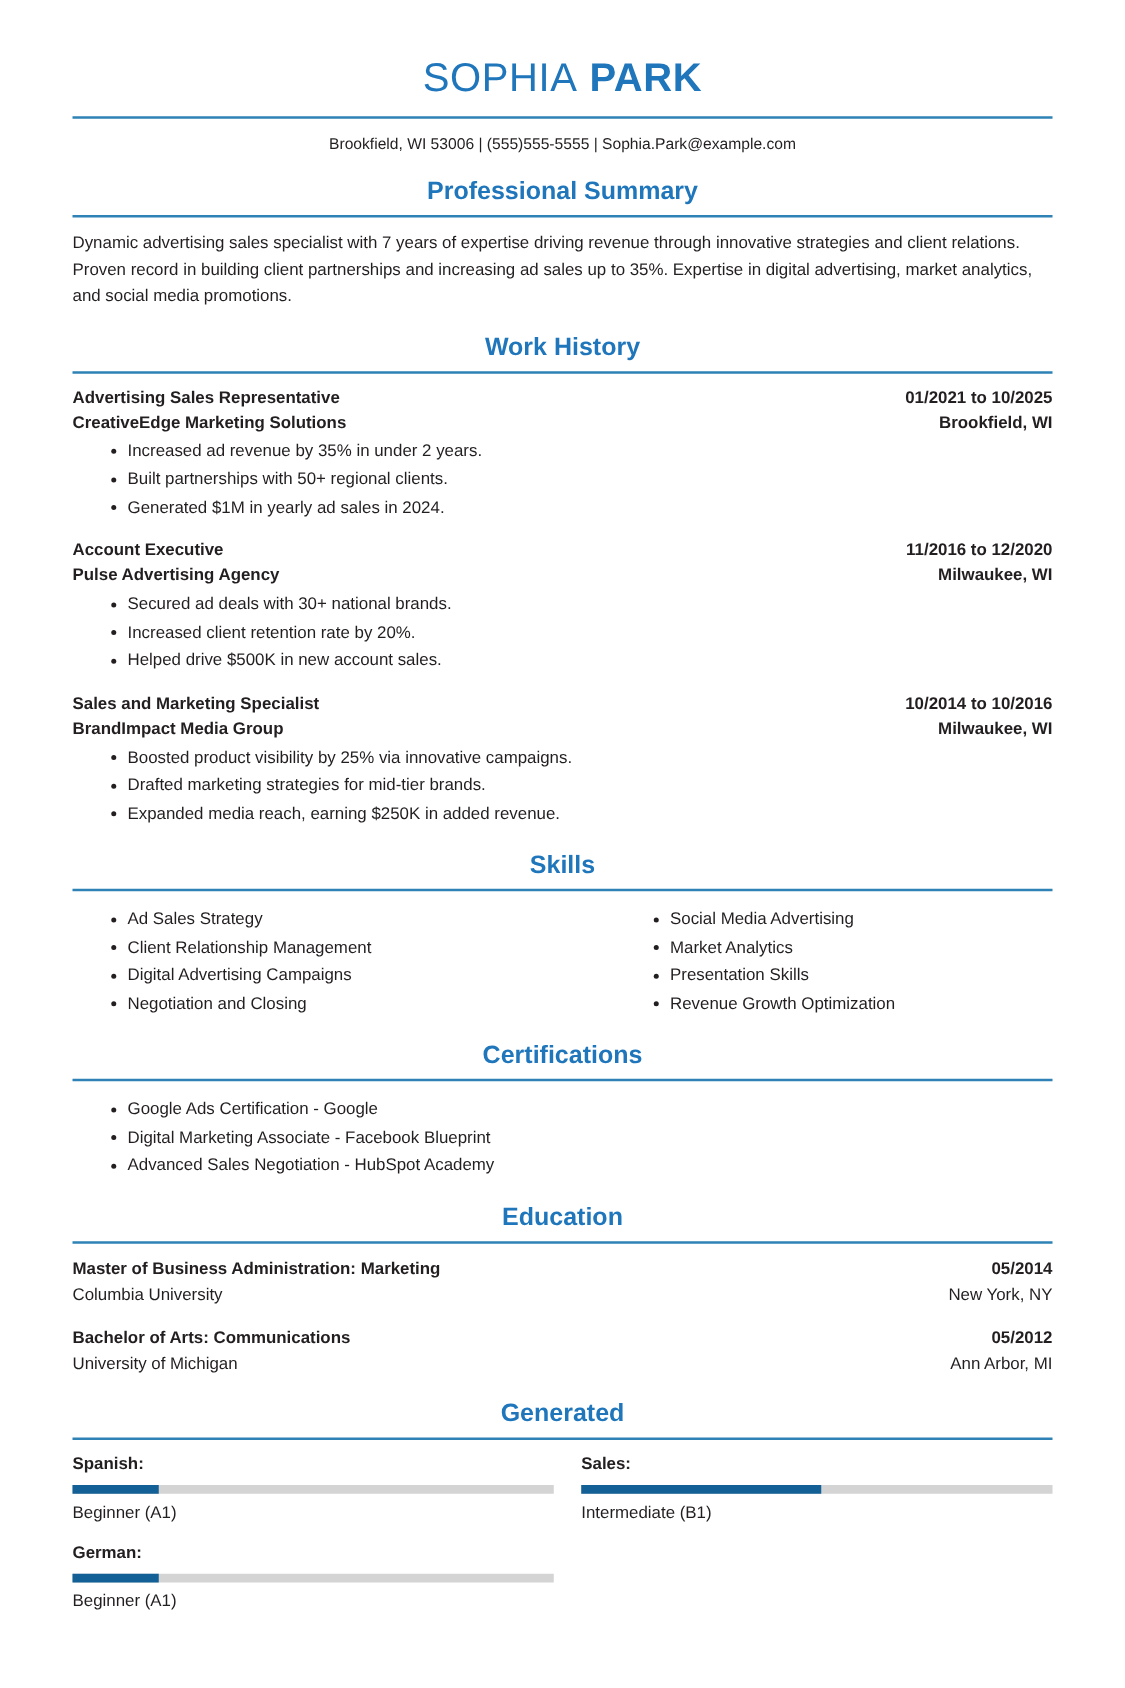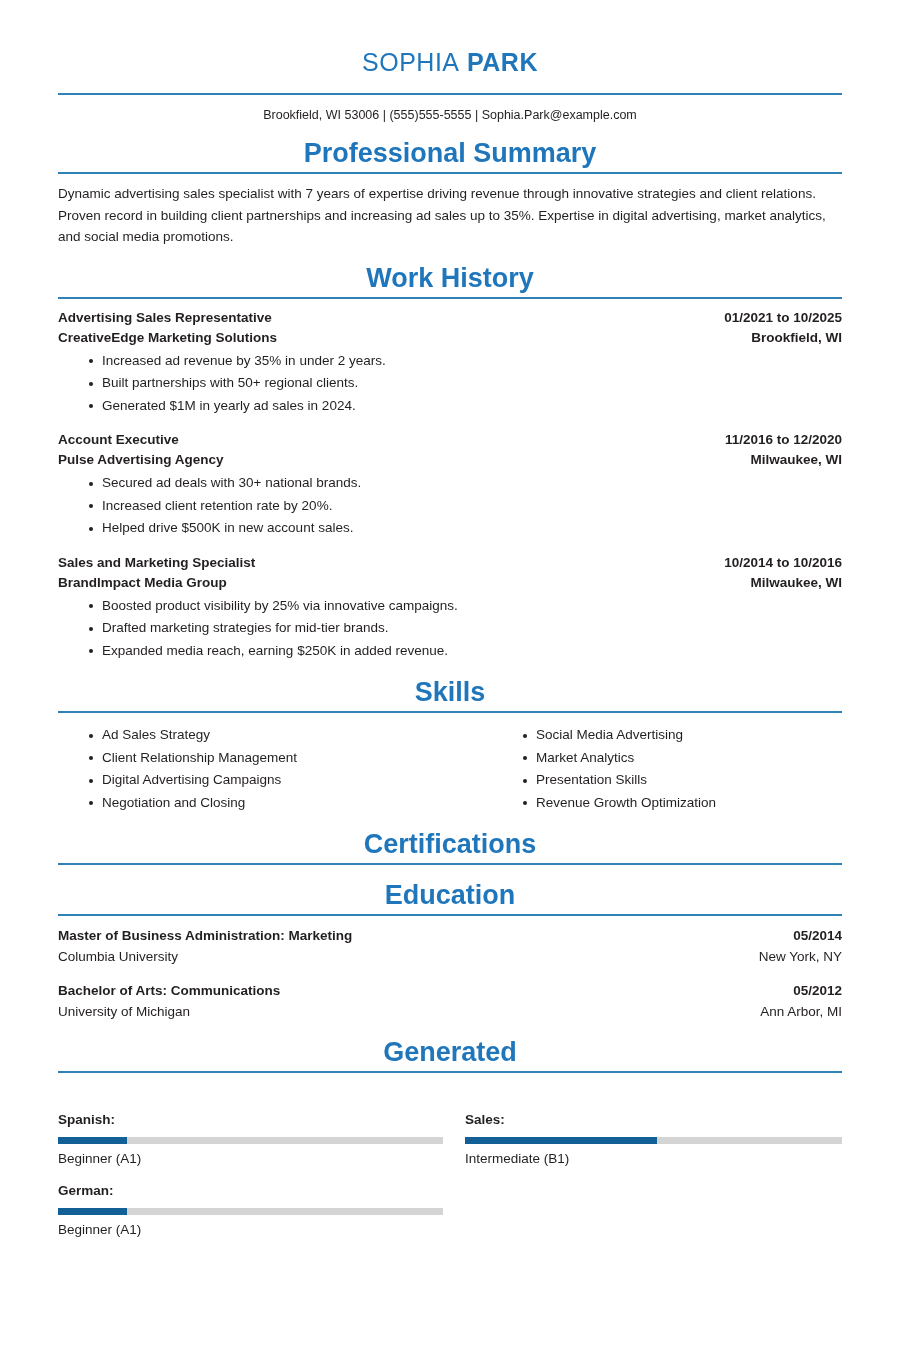--- a/index.html
+++ b/index.html
@@ -23,21 +23,21 @@
     padding: 0 58px;
     overflow: hidden;
   }
 
   
   .name-block {
     padding-top: 42px;
     text-align: center;
   }
   .name {
-    font-size: 25px;
+    font-size: 32px;
     line-height: 40px;
     color: #1f76bb;
     letter-spacing: 0.5px;
     white-space: nowrap;
   }
   .name .given {
     font-weight: 400;
   }
   .name .family {
     font-weight: 700;
@@ -55,21 +55,21 @@
     color: #231f20;
     padding-top: 12px;
   }
 
   
   .section {
     margin-top: 17px;
   }
   .section-title {
     text-align: center;
-    font-size: 27px;
+    font-size: 20px;
     line-height: 26px;
     font-weight: 700;
     color: #1f76bb;
   }
   .section-rule {
     border: 0;
     border-top: 2.2px solid #2e82b5;
     margin: 6px 0 0 0;
     height: 0;
   }
@@ -153,21 +153,20 @@
   }
   .edu-row.primary { font-weight: 700; }
   .edu-row.secondary { font-weight: 400; }
   .edu-row .right { white-space: nowrap; padding-left: 18px; text-align: right; }
   .edu-row .degree-major { font-weight: 700; }
 
   
   .lang-grid {
     display: flex;
     flex-wrap: wrap;
-    margin-top: 28px;
   }
   .lang-item {
     width: 50%;
     box-sizing: border-box;
     margin-bottom: 12px;
   }
   .lang-item.right-col {
     padding-left: 15px;
   }
   .lang-name {
@@ -297,20 +296,27 @@
             <li>Revenue Growth Optimization</li>
           </ul>
         </div>
       </div>
     </div>
   </div>
 
   <div class="section">
     <div class="section-title">Certifications</div>
     <hr class="section-rule">
+    <div class="section-body">
+      <ul class="bullets">
+        <li>Google Ads Certification - Google</li>
+        <li>Digital Marketing Associate - Facebook Blueprint</li>
+        <li>Advanced Sales Negotiation - HubSpot Academy</li>
+      </ul>
+    </div>
   </div>
 
   <div class="section">
     <div class="section-title">Education</div>
     <hr class="section-rule">
     <div class="section-body">
 
       <div class="edu">
         <div class="edu-row primary">
           <span class="left"><span>Master of Business Administration</span><span>: </span><span class="degree-major">Marketing</span></span>

